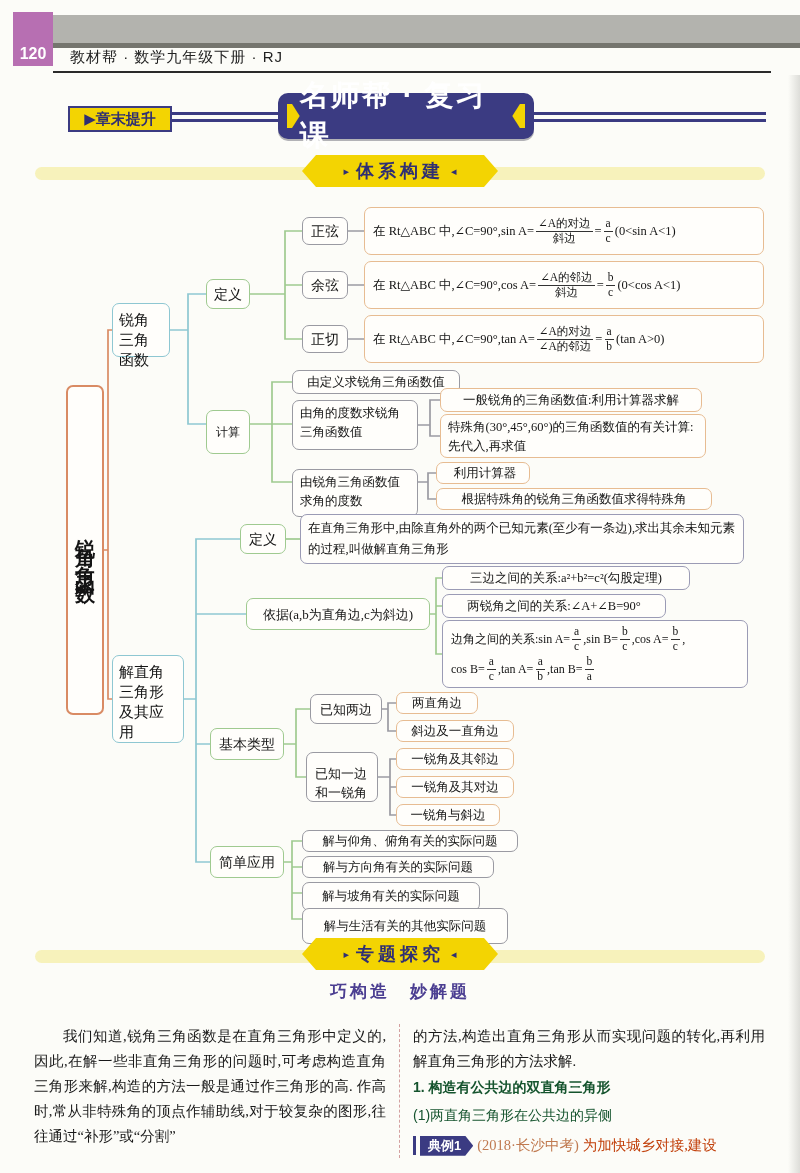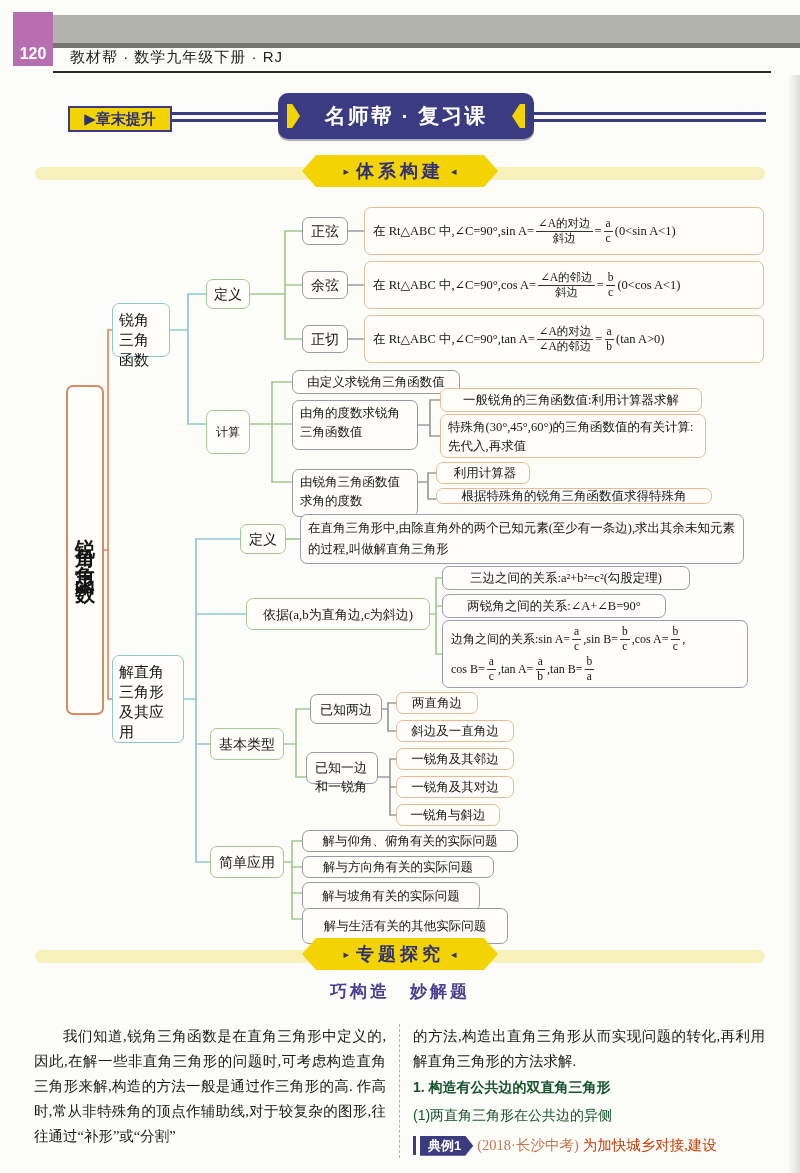--- a/index.html
+++ b/index.html
@@ -14,21 +14,21 @@
   .headrule{position:absolute;left:53px;top:71px;width:718px;height:2px;background:#2a2a2a;}
   .scanright{position:absolute;right:0;top:75px;width:12px;height:1098px;
              background:linear-gradient(to right,rgba(0,0,0,0),rgba(110,110,105,0.22));}
   
   .chaptab{position:absolute;left:68px;top:106px;width:104px;height:26px;background:#f3d402;border:2px solid #3b3b82;
            color:#2f2f73;font-weight:bold;font-size:15px;line-height:22px;text-align:center;box-sizing:border-box;}
   .bline{position:absolute;height:2.5px;background:#3b3b82;}
   .mainbanner{position:absolute;left:278px;top:93px;width:256px;height:46px;background:#3b3b82;border-radius:10px;
               display:flex;align-items:center;justify-content:space-between;padding:0 9px;box-sizing:border-box;
               box-shadow:0 2px 0 rgba(40,40,60,0.35);}
-  .mainbanner .title{color:#fff;font-weight:bold;font-size:21px;letter-spacing:2px;}
+  .mainbanner .title{color:#fff;font-weight:bold;font-size:29px;letter-spacing:2px;}
   .yarrow{width:13px;height:24px;background:#f3d402;}
   .yarrow.l{clip-path:polygon(0 0,40% 0,100% 50%,40% 100%,0 100%);}
   .yarrow.r{clip-path:polygon(100% 0,60% 0,0 50%,60% 100%,100% 100%);}
   
   .secband{position:absolute;left:35px;width:730px;height:13px;background:#f7f2bb;border-radius:7px;}
   .sechex{position:absolute;left:302px;width:196px;height:32px;background:#f3d402;
           clip-path:polygon(14px 0,182px 0,100% 50%,182px 100%,14px 100%,0 50%);
           display:flex;align-items:center;justify-content:center;gap:7px;
           color:#2f2f73;font-weight:bold;font-size:18px;letter-spacing:4px;}
   .sechex .mini{font-size:11px;letter-spacing:0;}
@@ -174,21 +174,21 @@
     <span>(tan A&gt;0)</span>
   </div>
 
   <div class="node bc-green" style="left:206px;top:410px;width:44px;height:44px;font-size:12px;">计算</div>
   <div class="node small bc-gray" style="left:292px;top:370px;width:168px;height:24px;">由定义求锐角三角函数值</div>
   <div class="node ml small bc-gray" style="left:292px;top:400px;width:126px;height:50px;">由角的度数求锐角三角函数值</div>
   <div class="node small bc-peach" style="left:440px;top:388px;width:262px;height:24px;">一般锐角的三角函数值:利用计算器求解</div>
   <div class="node ml small bc-peach" style="left:440px;top:414px;width:266px;height:44px;">特殊角(30°,45°,60°)的三角函数值的有关计算:先代入,再求值</div>
   <div class="node ml small bc-gray" style="left:292px;top:458px;width:126px;height:48px;margin-top:11px;">由锐角三角函数值求角的度数</div>
   <div class="node small bc-peach" style="left:436px;top:462px;width:94px;height:22px;padding-left:8px;">利用计算器</div>
-  <div class="node small bc-peach" style="left:436px;top:488px;width:276px;height:16px;">根据特殊角的锐角三角函数值求得特殊角</div>
+  <div class="node small bc-peach" style="left:436px;top:488px;width:276px;height:22px;">根据特殊角的锐角三角函数值求得特殊角</div>
 
   <div class="node bc-green" style="left:240px;top:524px;width:46px;height:30px;font-size:14px;">定义</div>
   <div class="node ml small bc-violet" style="left:300px;top:514px;width:444px;height:50px;line-height:21px;">在直角三角形中,由除直角外的两个已知元素(至少有一条边),求出其余未知元素的过程,叫做解直角三角形</div>
 
   <div class="node bc-green" style="left:246px;top:598px;width:184px;height:32px;">依据(a,b为直角边,c为斜边)</div>
   <div class="node small bc-violet" style="left:442px;top:566px;width:248px;height:24px;">三边之间的关系:a²+b²=c²(勾股定理)</div>
   <div class="node small bc-violet" style="left:442px;top:594px;width:224px;height:24px;">两锐角之间的关系:∠A+∠B=90°</div>
   <div class="node ml bc-violet" style="left:442px;top:620px;width:306px;height:68px;padding:3px 8px;">
     <div class="fline">
       <span>边角之间的关系:sin A=</span>
@@ -224,21 +224,21 @@
           <span class="num">b</span>
           <span class="den">a</span>
         </span>
     </div>
   </div>
 
   <div class="node bc-green" style="left:210px;top:728px;width:74px;height:32px;font-size:14px;">基本类型</div>
   <div class="node bc-gray" style="left:310px;top:694px;width:72px;height:30px;">已知两边</div>
   <div class="node small bc-peach" style="left:396px;top:692px;width:82px;height:22px;">两直角边</div>
   <div class="node small bc-peach" style="left:396px;top:720px;width:118px;height:22px;">斜边及一直角边</div>
-  <div class="node ml bc-gray" style="left:306px;top:752px;width:72px;height:32px;padding:5px 8px;">已知一边和一锐角</div>
+  <div class="node ml bc-gray" style="left:306px;top:752px;width:72px;height:50px;padding:11px 8px;">已知一边和一锐角</div>
   <div class="node small bc-peach" style="left:396px;top:748px;width:118px;height:22px;">一锐角及其邻边</div>
   <div class="node small bc-peach" style="left:396px;top:776px;width:118px;height:22px;">一锐角及其对边</div>
   <div class="node small bc-peach" style="left:396px;top:804px;width:104px;height:22px;">一锐角与斜边</div>
 
   <div class="node bc-green" style="left:210px;top:846px;width:74px;height:32px;font-size:14px;">简单应用</div>
   <div class="node small bc-gray" style="left:302px;top:830px;width:216px;height:22px;">解与仰角、俯角有关的实际问题</div>
   <div class="node small bc-gray" style="left:302px;top:856px;width:192px;height:22px;">解与方向角有关的实际问题</div>
   <div class="node small bc-gray" style="left:302px;top:882px;width:178px;height:29px;">解与坡角有关的实际问题</div>
   <div class="node small bc-gray" style="left:302px;top:908px;width:206px;height:36px;">解与生活有关的其他实际问题</div>
 </div>

